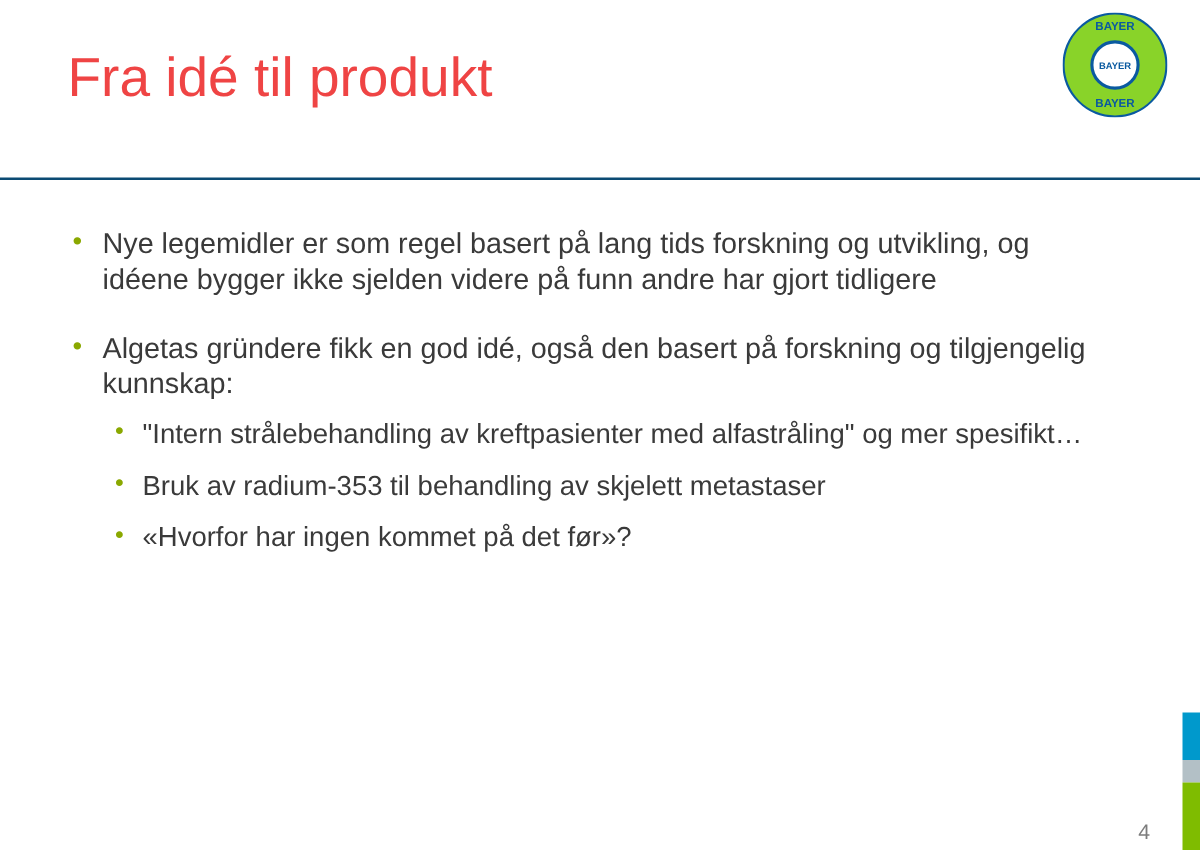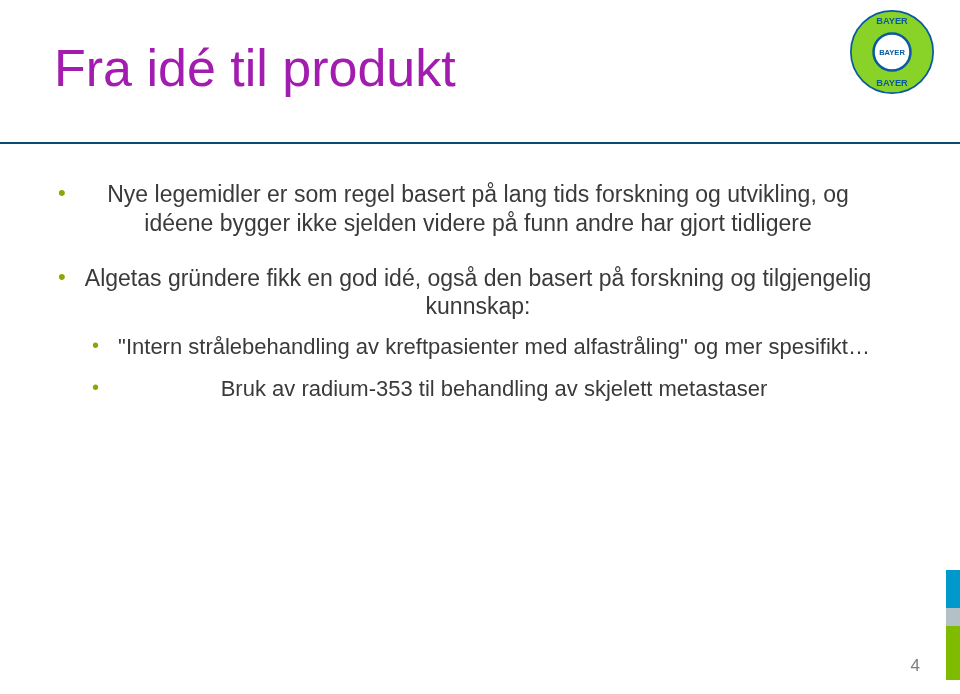--- a/index.html
+++ b/index.html
@@ -2,22 +2,22 @@
 <html><head>
 <meta charset="utf-8">
 <style>
   * { margin: 0; padding: 0; box-sizing: border-box; }
   html, body { width: 960px; height: 694px; font-family: Arial, Helvetica, sans-serif; background: #fff; }
   .slide { position: relative; width: 960px; height: 694px; background: #ffffff; }
   .title {
     position: absolute;
     left: 54px;
     top: 38px;
-    font-size: 52px;
-    color: #a21caf;
+    font-size: 44px;
+    color: #ef4444;
     font-weight: 400;
   }
   .logo {
     position: absolute;
     right: 26px;
     top: 10px;
     width: 84px;
     height: 84px;
   }
   .divider-blue {
@@ -31,21 +31,21 @@
   .content {
     position: absolute;
     left: 54px;
     top: 180px;
     width: 820px;
     font-size: 23px;
     color: #3a3a3a;
     line-height: 1.25;
   }
   .content ul { list-style: none; }
-  .content > ul > li { position: relative; padding-left: 28px; margin-bottom: 26px; text-align: center; }
+  .content > ul > li { position: relative; padding-left: 28px; margin-bottom: 26px; }
   .content > ul > li::before {
     content: "•";
     position: absolute;
     left: 4px;
     top: 0px;
     color: #8aa800;
     font-size: 22px;
     line-height: 1.2;
   }
   .sub { list-style: none; margin-top: 12px; }
@@ -105,20 +105,23 @@
       </li>
       <li>
         <span>Algetas gründere fikk en god idé, også den basert på forskning og tilgjengelig kunnskap:</span>
         <ul class="sub">
           <li>
             <span>"Intern strålebehandling av kreftpasienter med alfastråling" og mer spesifikt…</span>
           </li>
           <li>
             <span>Bruk av radium-353 til behandling av skjelett metastaser</span>
           </li>
+          <li>
+            <span>«Hvorfor har ingen kommet på det før»?</span>
+          </li>
         </ul>
       </li>
     </ul>
   </div>
 
   <div class="side-strip strip-blue"></div>
   <div class="side-strip strip-gray"></div>
   <div class="side-strip strip-green"></div>
 
   <div class="page-num">4</div>

